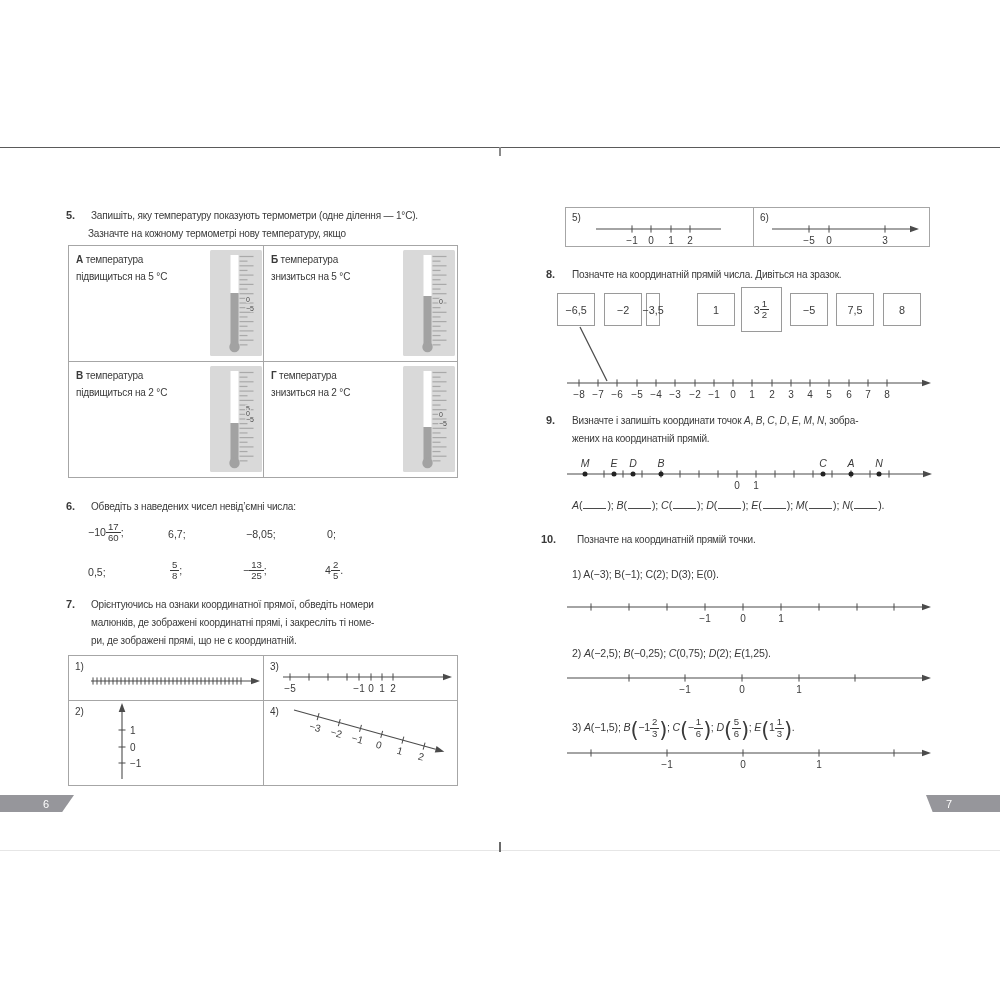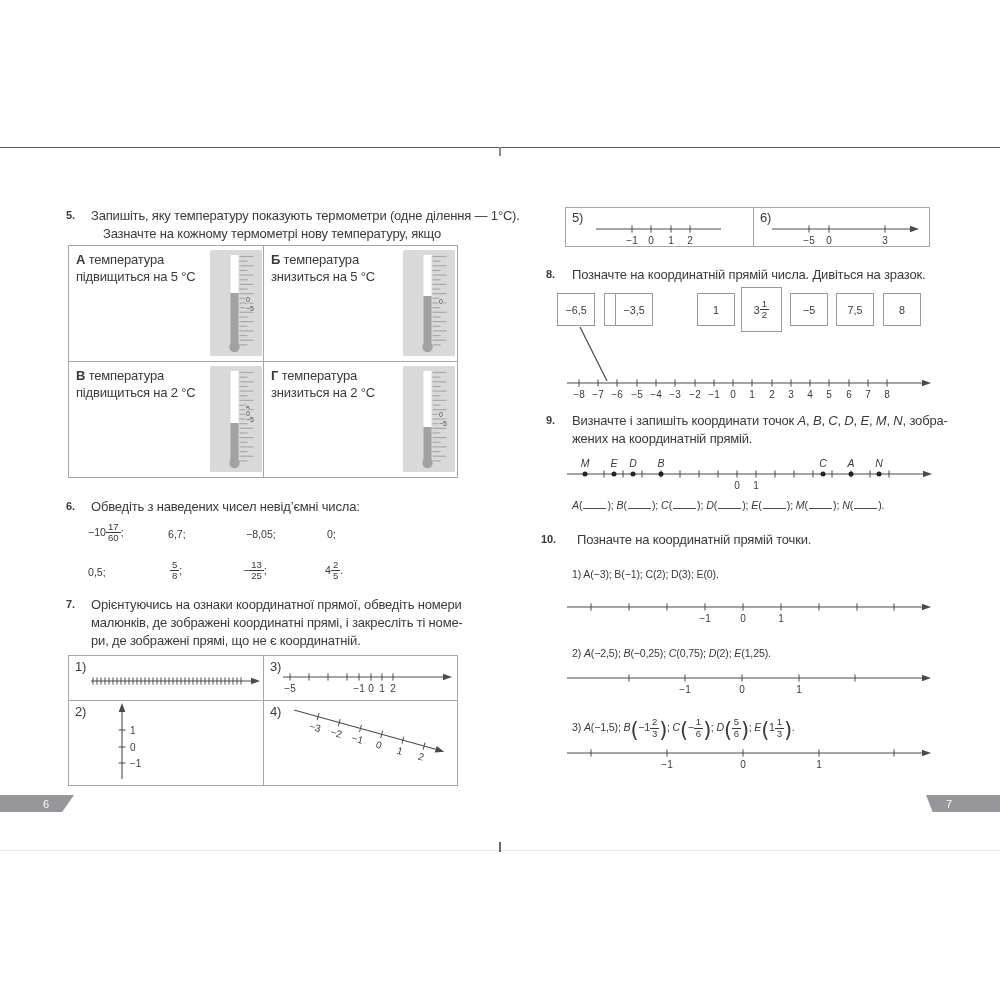--- a/index.html
+++ b/index.html
@@ -1,20 +1,20 @@
 <!DOCTYPE html>
 <html lang="uk"><head>
 <meta charset="utf-8">
 <style>
   *{margin:0;padding:0;box-sizing:border-box}
   html,body{width:1000px;height:1000px;background:#fff}
   body{font-family:"Liberation Sans",sans-serif;color:#3a3a3a;position:relative}
   #root{position:absolute;left:0;top:0;width:1000px;height:1000px;overflow:hidden;background:#fff}
   .abs{position:absolute}
-  .txt{font-size:13px;letter-spacing:-0.18px;line-height:13px;white-space:nowrap}
+  .txt{font-size:10px;letter-spacing:-0.18px;line-height:13px;white-space:nowrap}
   .exnum{font-weight:bold;font-size:11px;letter-spacing:-0.1px}
   .box{border:1px solid #a6a6a6}
   .divider{background:#a6a6a6}
   .it{font-style:italic}
   .cellb{font-weight:bold}
   .frac{display:inline-block;vertical-align:middle;text-align:center;line-height:1.08;font-size:9.6px;letter-spacing:0}
   .frac .fn{display:block;padding:0 2px;border-bottom:1px solid #3a3a3a}
   .frac .fd{display:block;padding:0 2px}
   .numitem{font-size:10.6px;white-space:nowrap}
   .blank{display:inline-block;width:23px;height:11px;border-bottom:1px solid #4a4a4a;margin:0 1px}
@@ -33,21 +33,21 @@
 
   <div class="abs" style="left:0;top:147px;width:1000px;height:1.3px;background:#5a5a5a"></div>
   <div class="abs" style="left:499px;top:147px;width:2px;height:9px;background:#8a8a8a"></div>
   <div class="abs" style="left:0;top:850px;width:1000px;height:1px;background:#e6e6e6"></div>
   <div class="abs" style="left:499px;top:842px;width:2px;height:10px;background:#6a6a6a"></div>
 
   <section>
 
     <div class="abs exnum" style="left:66px;top:209px">5.</div>
     <div class="abs txt" style="left:91px;top:209px">Запишіть, яку температуру показують термометри (одне ділення — 1°С).</div>
-    <div class="abs txt" style="left:103px;top:227px">Зазначте на кожному термометрі нову температуру, якщо</div>
+    <div class="abs txt" style="left:88px;top:227px">Зазначте на кожному термометрі нову температуру, якщо</div>
 
     <div class="abs box" style="left:68px;top:245px;width:390px;height:233px"></div>
     <div class="abs divider" style="left:263px;top:245px;width:1px;height:233px"></div>
     <div class="abs divider" style="left:68px;top:361px;width:390px;height:1px"></div>
 
     <div class="abs txt" style="left:76px;top:253px"><b class="cellb">А</b><span> температура</span></div>
     <div class="abs txt" style="left:76px;top:270px">підвищиться на 5 °С</div>
     <svg class="abs" style="left:210px;top:250px" width="52" height="106">
         <rect x="0" y="0" width="52" height="106" rx="1.5" fill="#d9d9d9"></rect>
         <rect x="20.5" y="5" width="8" height="38" fill="#ffffff"></rect>
@@ -318,21 +318,21 @@
         <text x="63" y="24.5" class="nl">0</text>
         <line x1="119" y1="6.4" x2="119" y2="13.6" stroke="#4b4b4b"></line>
         <text x="119" y="24.5" class="nl">3</text>
       </svg>
 
     <div class="abs exnum" style="left:546px;top:268px">8.</div>
     <div class="abs txt" style="left:572px;top:268px">Позначте на координатній прямій числа. Дивіться на зразок.</div>
 
     <div class="abs valbox" style="left:557px;top:293px;width:38px;height:33px">−6,5</div>
     <div class="abs valbox" style="left:604px;top:293px;width:38px;height:33px">−2</div>
-    <div class="abs valbox" style="left:615px;top:293px;width:38px;height:33px">−3,5</div>
+    <div class="abs valbox" style="left:646px;top:293px;width:14px;height:33px">−3,5</div>
     <div class="abs valbox" style="left:697px;top:293px;width:38px;height:33px">1</div>
     <div class="abs valbox" style="left:741px;top:287px;width:41px;height:45px">
         <span>3</span>
         <span class="frac">
           <span class="fn">1</span>
           <span class="fd">2</span>
         </span>
       </div>
     <div class="abs valbox" style="left:790px;top:293px;width:38px;height:33px">−5</div>
     <div class="abs valbox" style="left:836px;top:293px;width:38px;height:33px">7,5</div>

